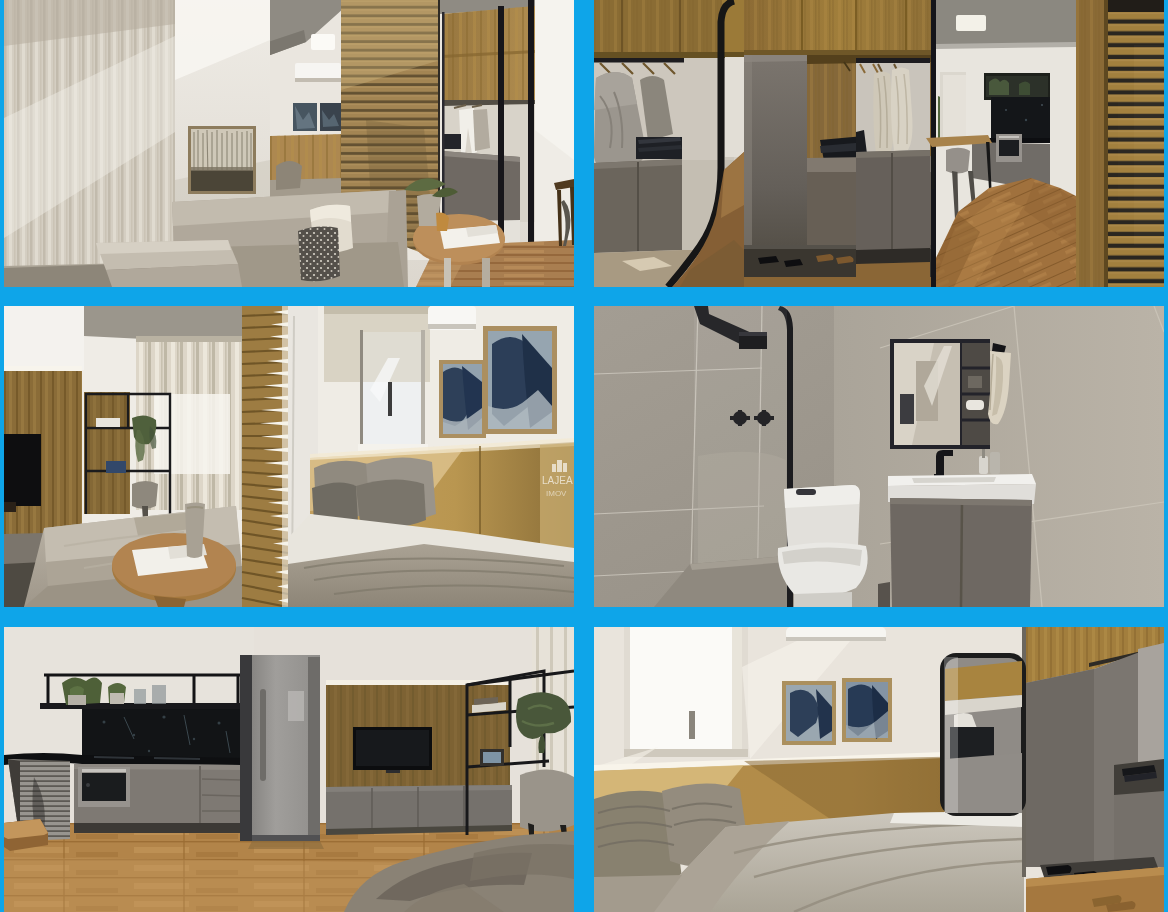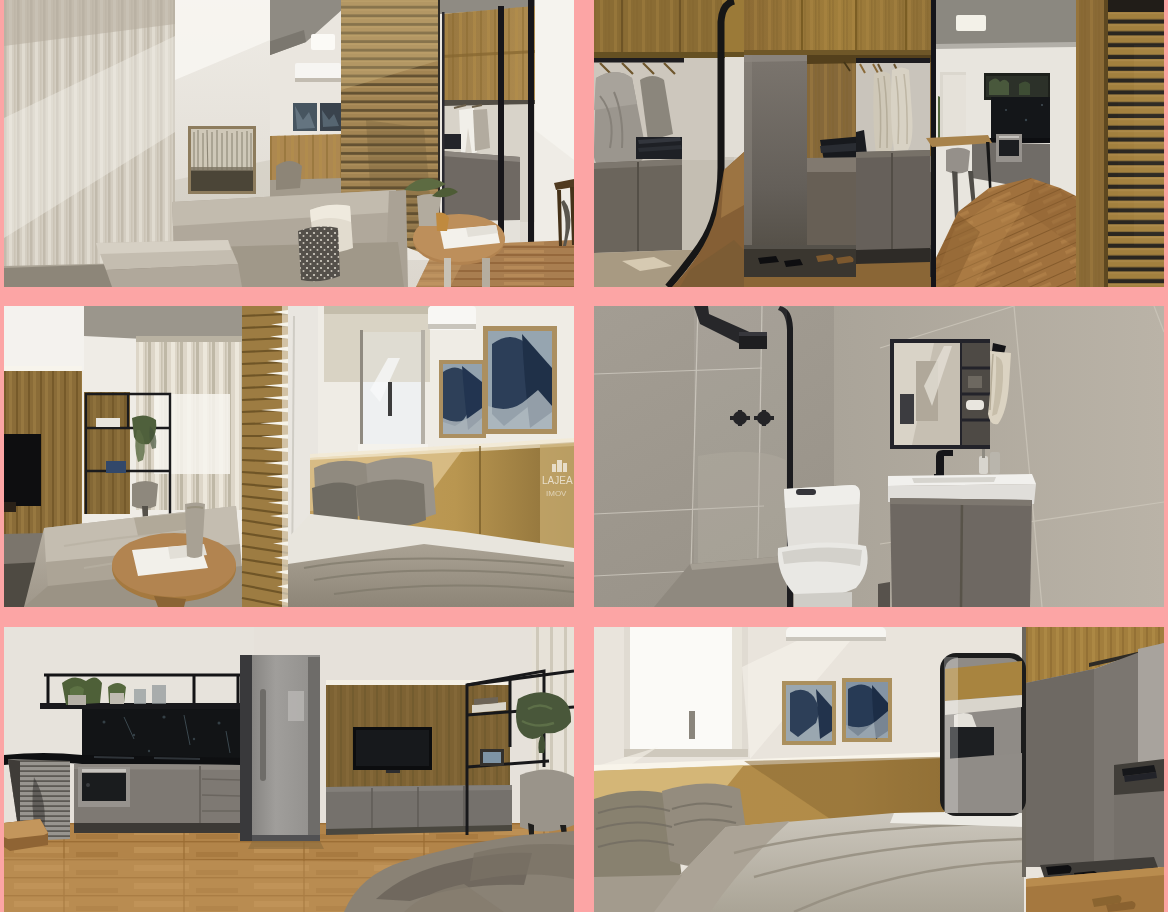--- a/index.html
+++ b/index.html
@@ -1,16 +1,16 @@
 <!DOCTYPE html>
 <html><head>
 <meta charset="utf-8">
 <style>
 html,body{margin:0;padding:0;background:#ffffff;font-family:"Liberation Sans",sans-serif;}
-#page{position:relative;width:1168px;height:912px;background:#fca5a5;overflow:hidden;}
+#page{position:relative;width:1168px;height:912px;background:#0ea5e9;overflow:hidden;}
 .p{position:absolute;overflow:hidden;}
 #p1{left:4px;top:0;width:570px;height:287px;}
 #p2{left:594px;top:0;width:570px;height:287px;}
 #p3{left:4px;top:306px;width:570px;height:301px;}
 #p4{left:594px;top:306px;width:570px;height:301px;}
 #p5{left:4px;top:627px;width:570px;height:285px;}
 #p6{left:594px;top:627px;width:570px;height:285px;}
 svg{display:block;}
 </style>
 </head>

